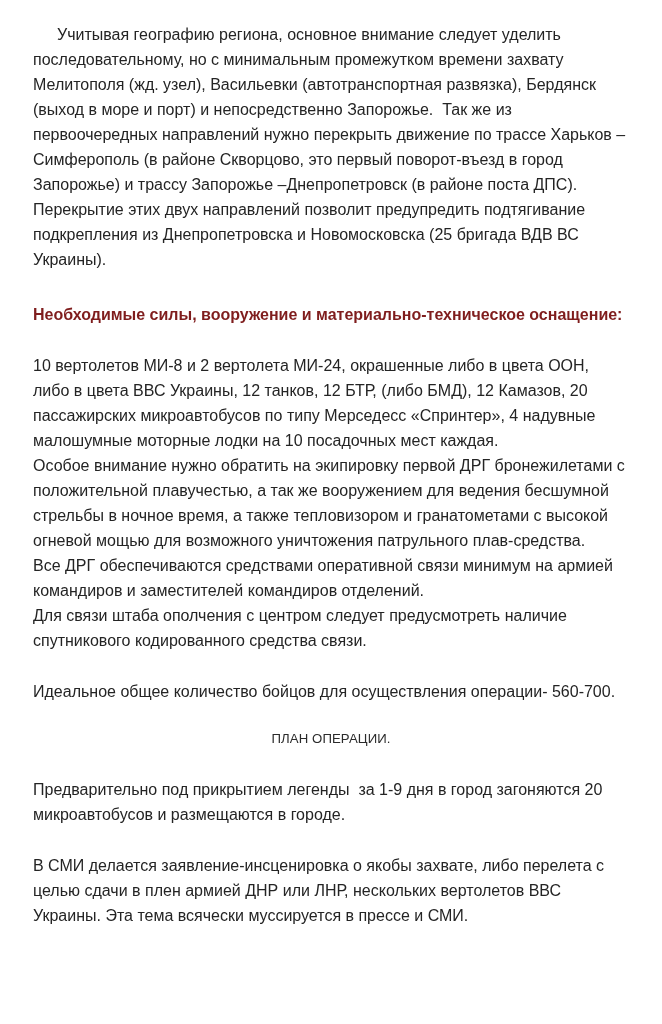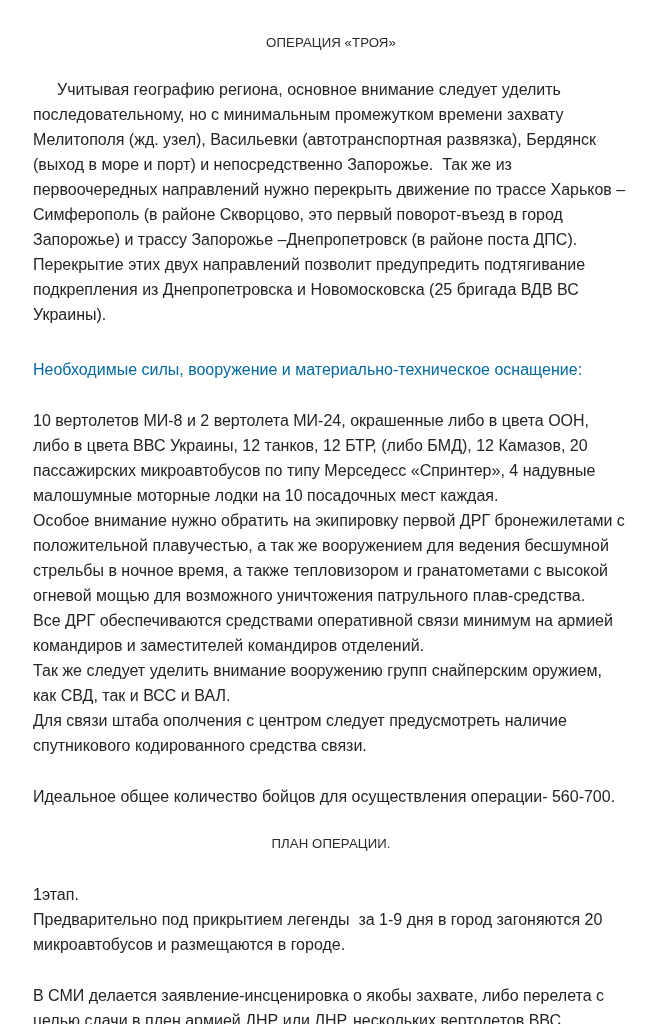--- a/index.html
+++ b/index.html
@@ -43,71 +43,68 @@
   }
   .para {
     font-size: 16px;
     line-height: 25px;
     color: #242424;
     text-align: left;
     white-space: pre-wrap;
     word-spacing: 0px;
   }
   .para.bold {
-    font-weight: normal;
-    color: #0369a1;
+    font-weight: bold;
+    color: #7f1d1d;
   }
   .gap-md { height: 22px; }
   .gap-lg { height: 26px; }
   .gap-xl { height: 30px; }
   .indent-first {
     text-indent: 24px;
   }
 </style>
 </head>
 <body>
 
 <div class="page">
   <div class="doc-body">
 
-    <div class="title-line title-op">ОПЕРАЦИЯ «ТРОЯ»</div>
 
 
     <div class="gap-md"></div>
 
     <div class="para indent-first">Учитывая географию региона, основное внимание следует уделить последовательному, но с минимальным промежутком времени захвату Мелитополя (жд. узел), Васильевки (автотранспортная развязка), Бердянск (выход в море и порт) и непосредственно Запорожье.  Так же из первоочередных направлений нужно перекрыть движение по трассе Харьков – Симферополь (в районе Скворцово, это первый поворот-въезд в город Запорожье) и трассу Запорожье –Днепропетровск (в районе поста ДПС). Перекрытие этих двух направлений позволит предупредить подтягивание подкрепления из Днепропетровска и Новомосковска (25 бригада ВДВ ВС Украины).</div>
 
     <div class="gap-xl"></div>
 
     <div class="para bold">Необходимые силы, вооружение и материально-техническое оснащение:</div>
 
     <div class="gap-lg"></div>
 
     <div class="para">10 вертолетов МИ-8 и 2 вертолета МИ-24, окрашенные либо в цвета ООН, либо в цвета ВВС Украины, 12 танков, 12 БТР, (либо БМД), 12 Камазов, 20 пассажирских микроавтобусов по типу Мерседесс «Спринтер», 4 надувные малошумные моторные лодки на 10 посадочных мест каждая.</div>
 
     <div class="para">Особое внимание нужно обратить на экипировку первой ДРГ бронежилетами с положительной плавучестью, а так же вооружением для ведения бесшумной стрельбы в ночное время, а также тепловизором и гранатометами с высокой огневой мощью для возможного уничтожения патрульного плав-средства.</div>
 
     <div class="para">Все ДРГ обеспечиваются средствами оперативной связи минимум на армией командиров и заместителей командиров отделений.</div>
 
-    <div class="para">Так же следует уделить внимание вооружению групп снайперским оружием, как СВД, так и ВСС и ВАЛ.</div>
 
     <div class="para">Для связи штаба ополчения с центром следует предусмотреть наличие спутникового кодированного средства связи.</div>
 
     <div class="gap-lg"></div>
 
     <div class="para">Идеальное общее количество бойцов для осуществления операции- 560-700.</div>
 
     <div class="gap-md"></div>
 
     <div class="title-line title-plan">ПЛАН ОПЕРАЦИИ.</div>
 
     <div class="gap-lg"></div>
 
     <div>
-      <div class="para">1этап.</div>
       <div class="para">Предварительно под прикрытием легенды  за 1-9 дня в город загоняются 20 микроавтобусов и размещаются в городе.</div>
     </div>
 
     <div class="gap-lg"></div>
 
     <div>
       <div class="para">В СМИ делается заявление-инсценировка о якобы захвате, либо перелета с целью сдачи в плен армией ДНР или ЛНР, нескольких вертолетов ВВС Украины. Эта тема всячески муссируется в прессе и СМИ.</div>
     </div>
 
   </div>

